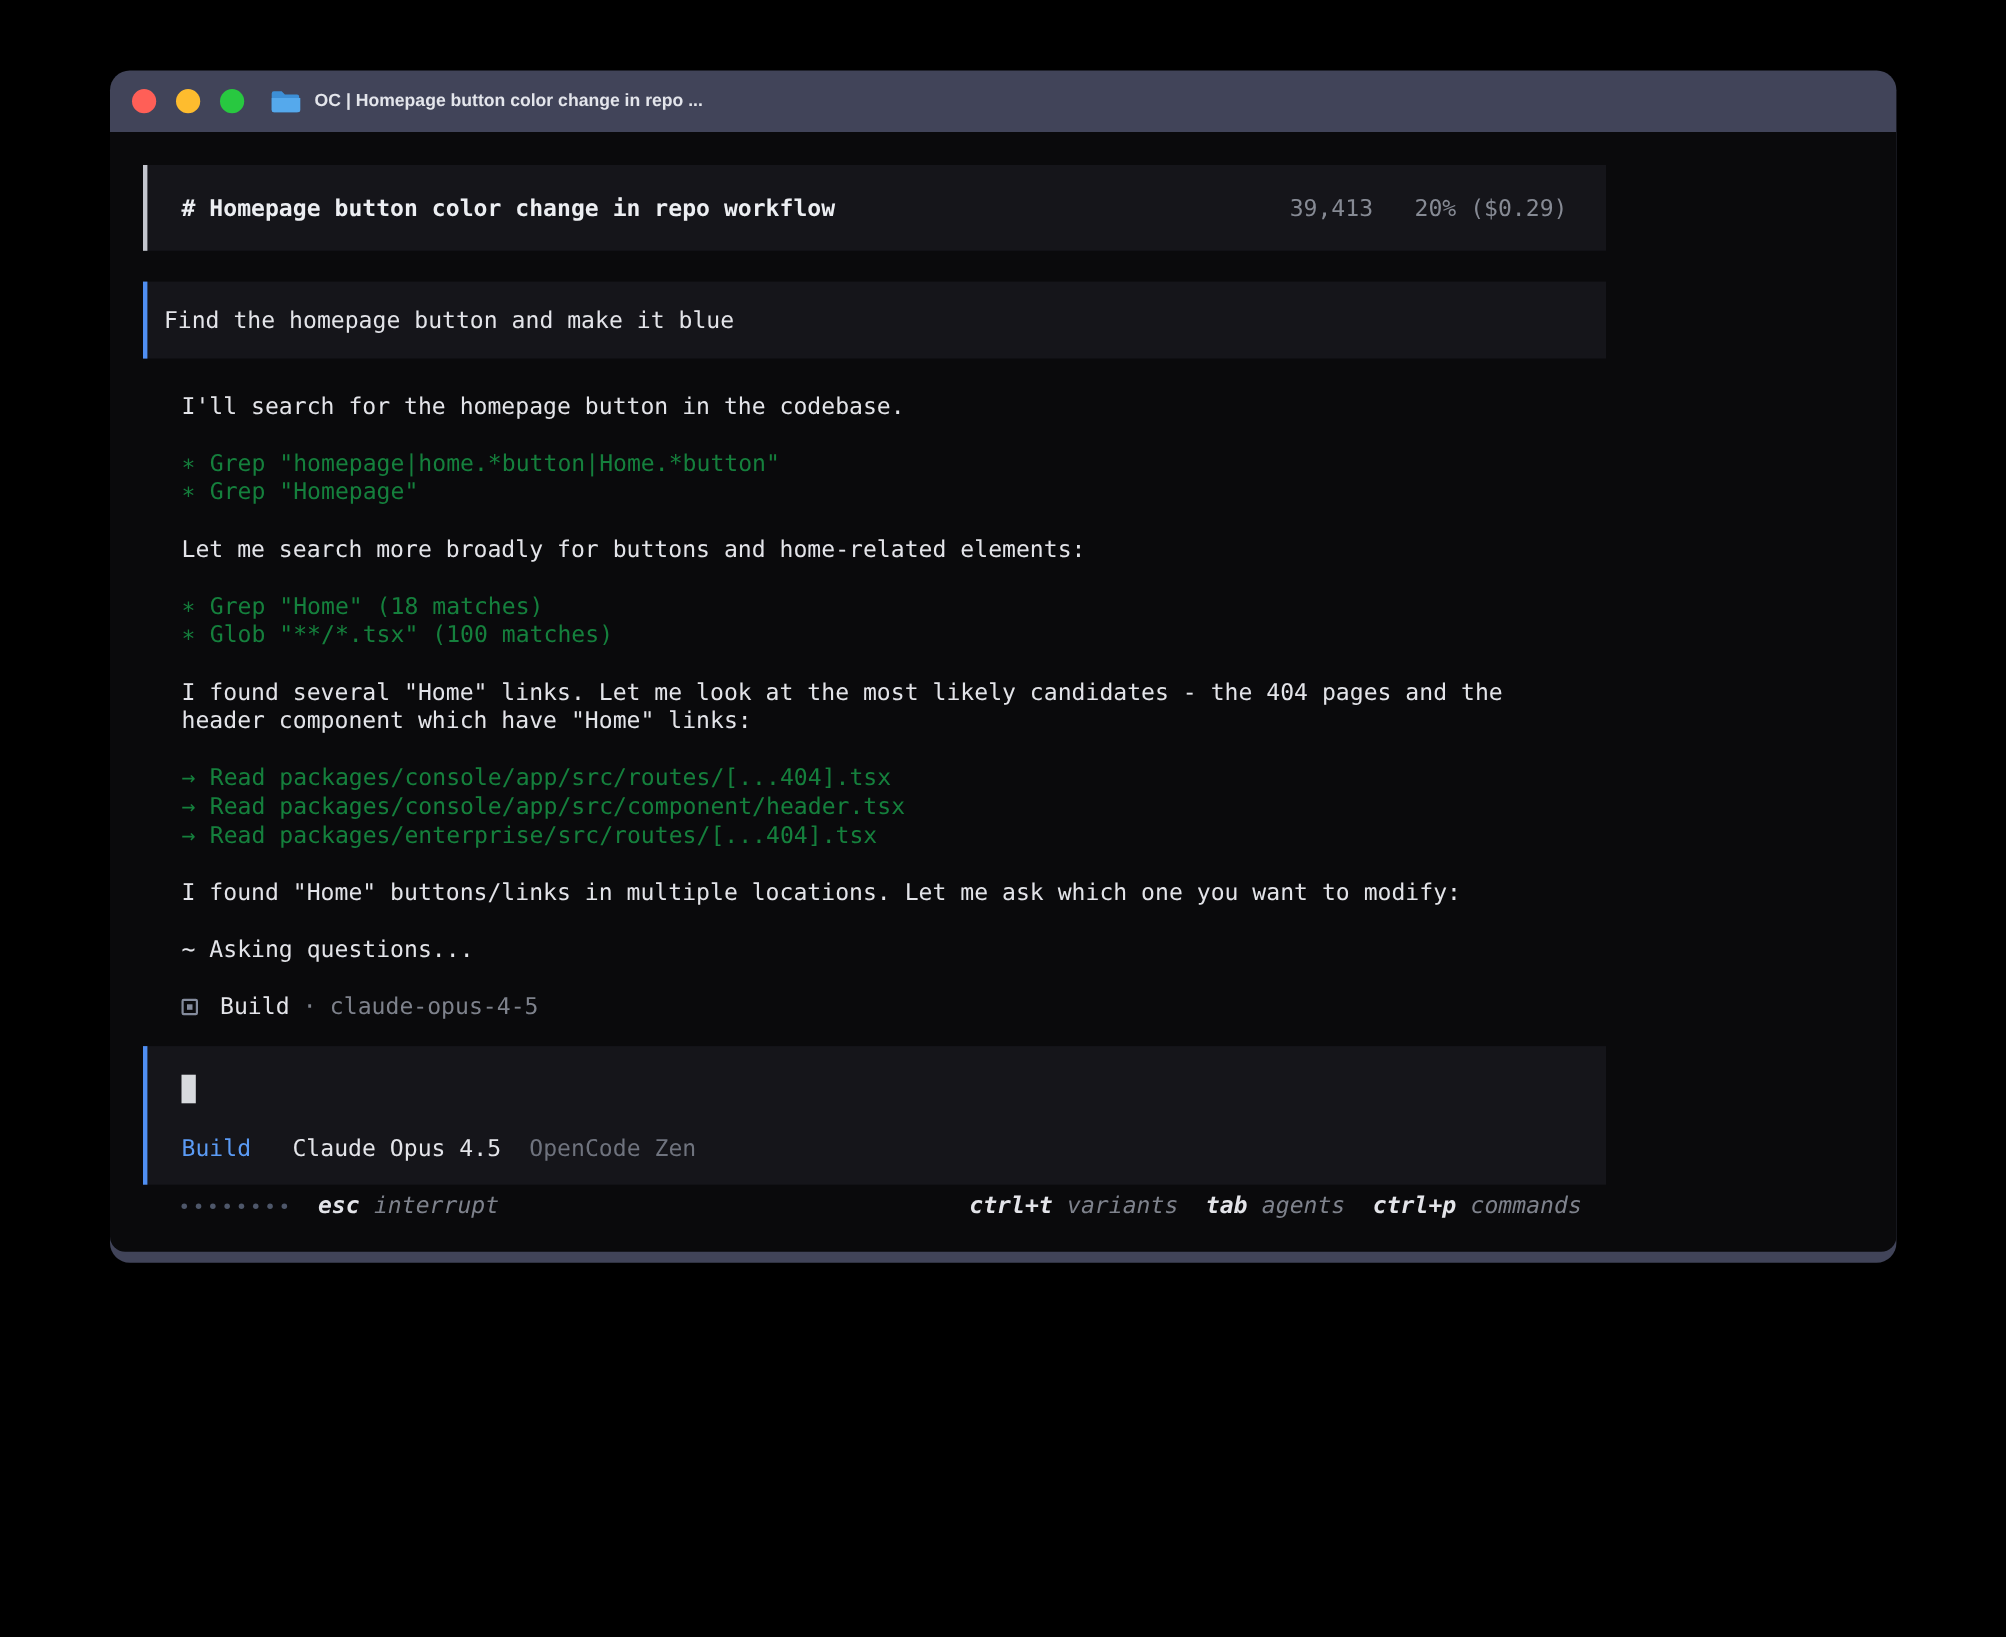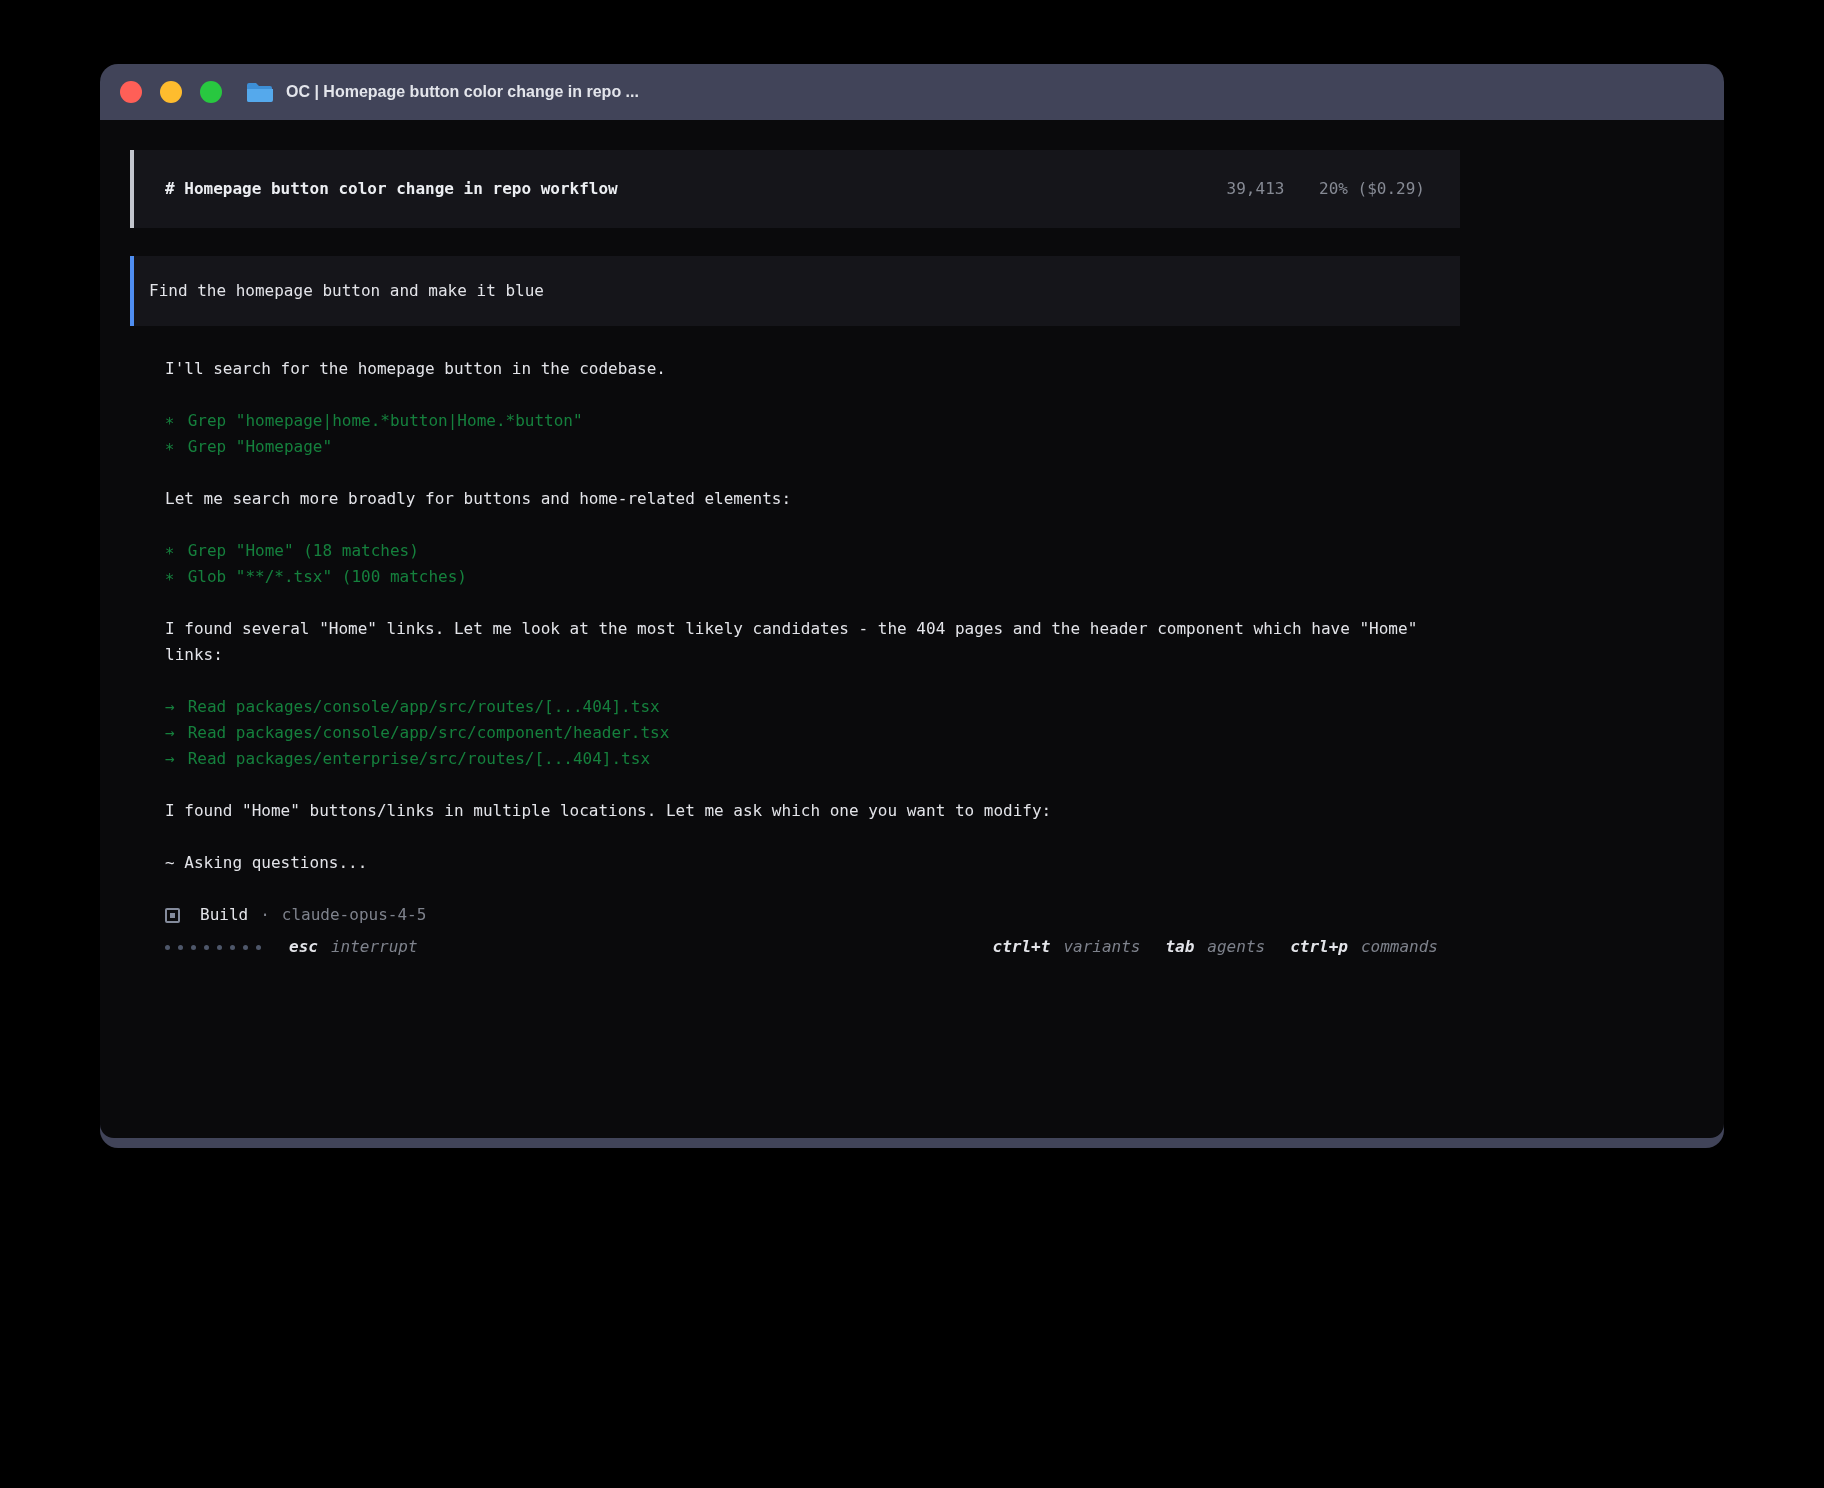--- a/index.html
+++ b/index.html
@@ -21,21 +21,21 @@
   .light.red { background:#ff5f57; }
   .light.yellow { background:#febc2e; }
   .light.green { background:#28c840; }
   .folder { margin-left:24px; display:flex; align-items:center; }
   .titlebar .title {
     margin-left:12px; font-family:"Liberation Sans", sans-serif;
     font-weight:bold; font-size:16px; color:#e3e5eb; white-space:nowrap;
   }
   .terminal {
     background:#0a0a0c; height:1018px; border-radius:0 0 14px 14px;
-    padding:30px 0 0 30px; font-size:16px; line-height:26px; overflow:hidden;
+    padding:30px 0 0 30px; font-size:21px; line-height:26px; overflow:hidden;
   }
   .column { width:1330px; }
   .block { background:#15151a; border-left:4px solid #4f8ef2; }
   .header-block {
     height:78px; border-left-color:#c3c6ce;
     display:flex; align-items:center; justify-content:space-between;
     padding:0 35px 0 31px;
   }
   .header-title { font-weight:bold; color:#eceef2; white-space:nowrap; }
   .header-stats { color:#868a94; white-space:nowrap; }
@@ -152,20 +152,28 @@
         <div class="agent-line">
           <span class="square-dot">
               <span class="dot"></span>
             </span>
           <span>Build</span>
           <span class="sep">·</span>
           <span class="model">claude-opus-4-5</span>
         </div>
       </div>
 
+      <div class="block input-block">
+        <span class="cursor"></span>
+        <div class="model-row">
+          <span class="agent">Build</span>
+          <span class="model">Claude Opus 4.5</span>
+          <span class="provider">OpenCode Zen</span>
+        </div>
+      </div>
 
       <div class="footer">
         <div class="footer-left">
           <span class="spinner">
             <i></i>
               <i></i>
               <i></i>
               <i></i>
               <i></i>
               <i></i>

